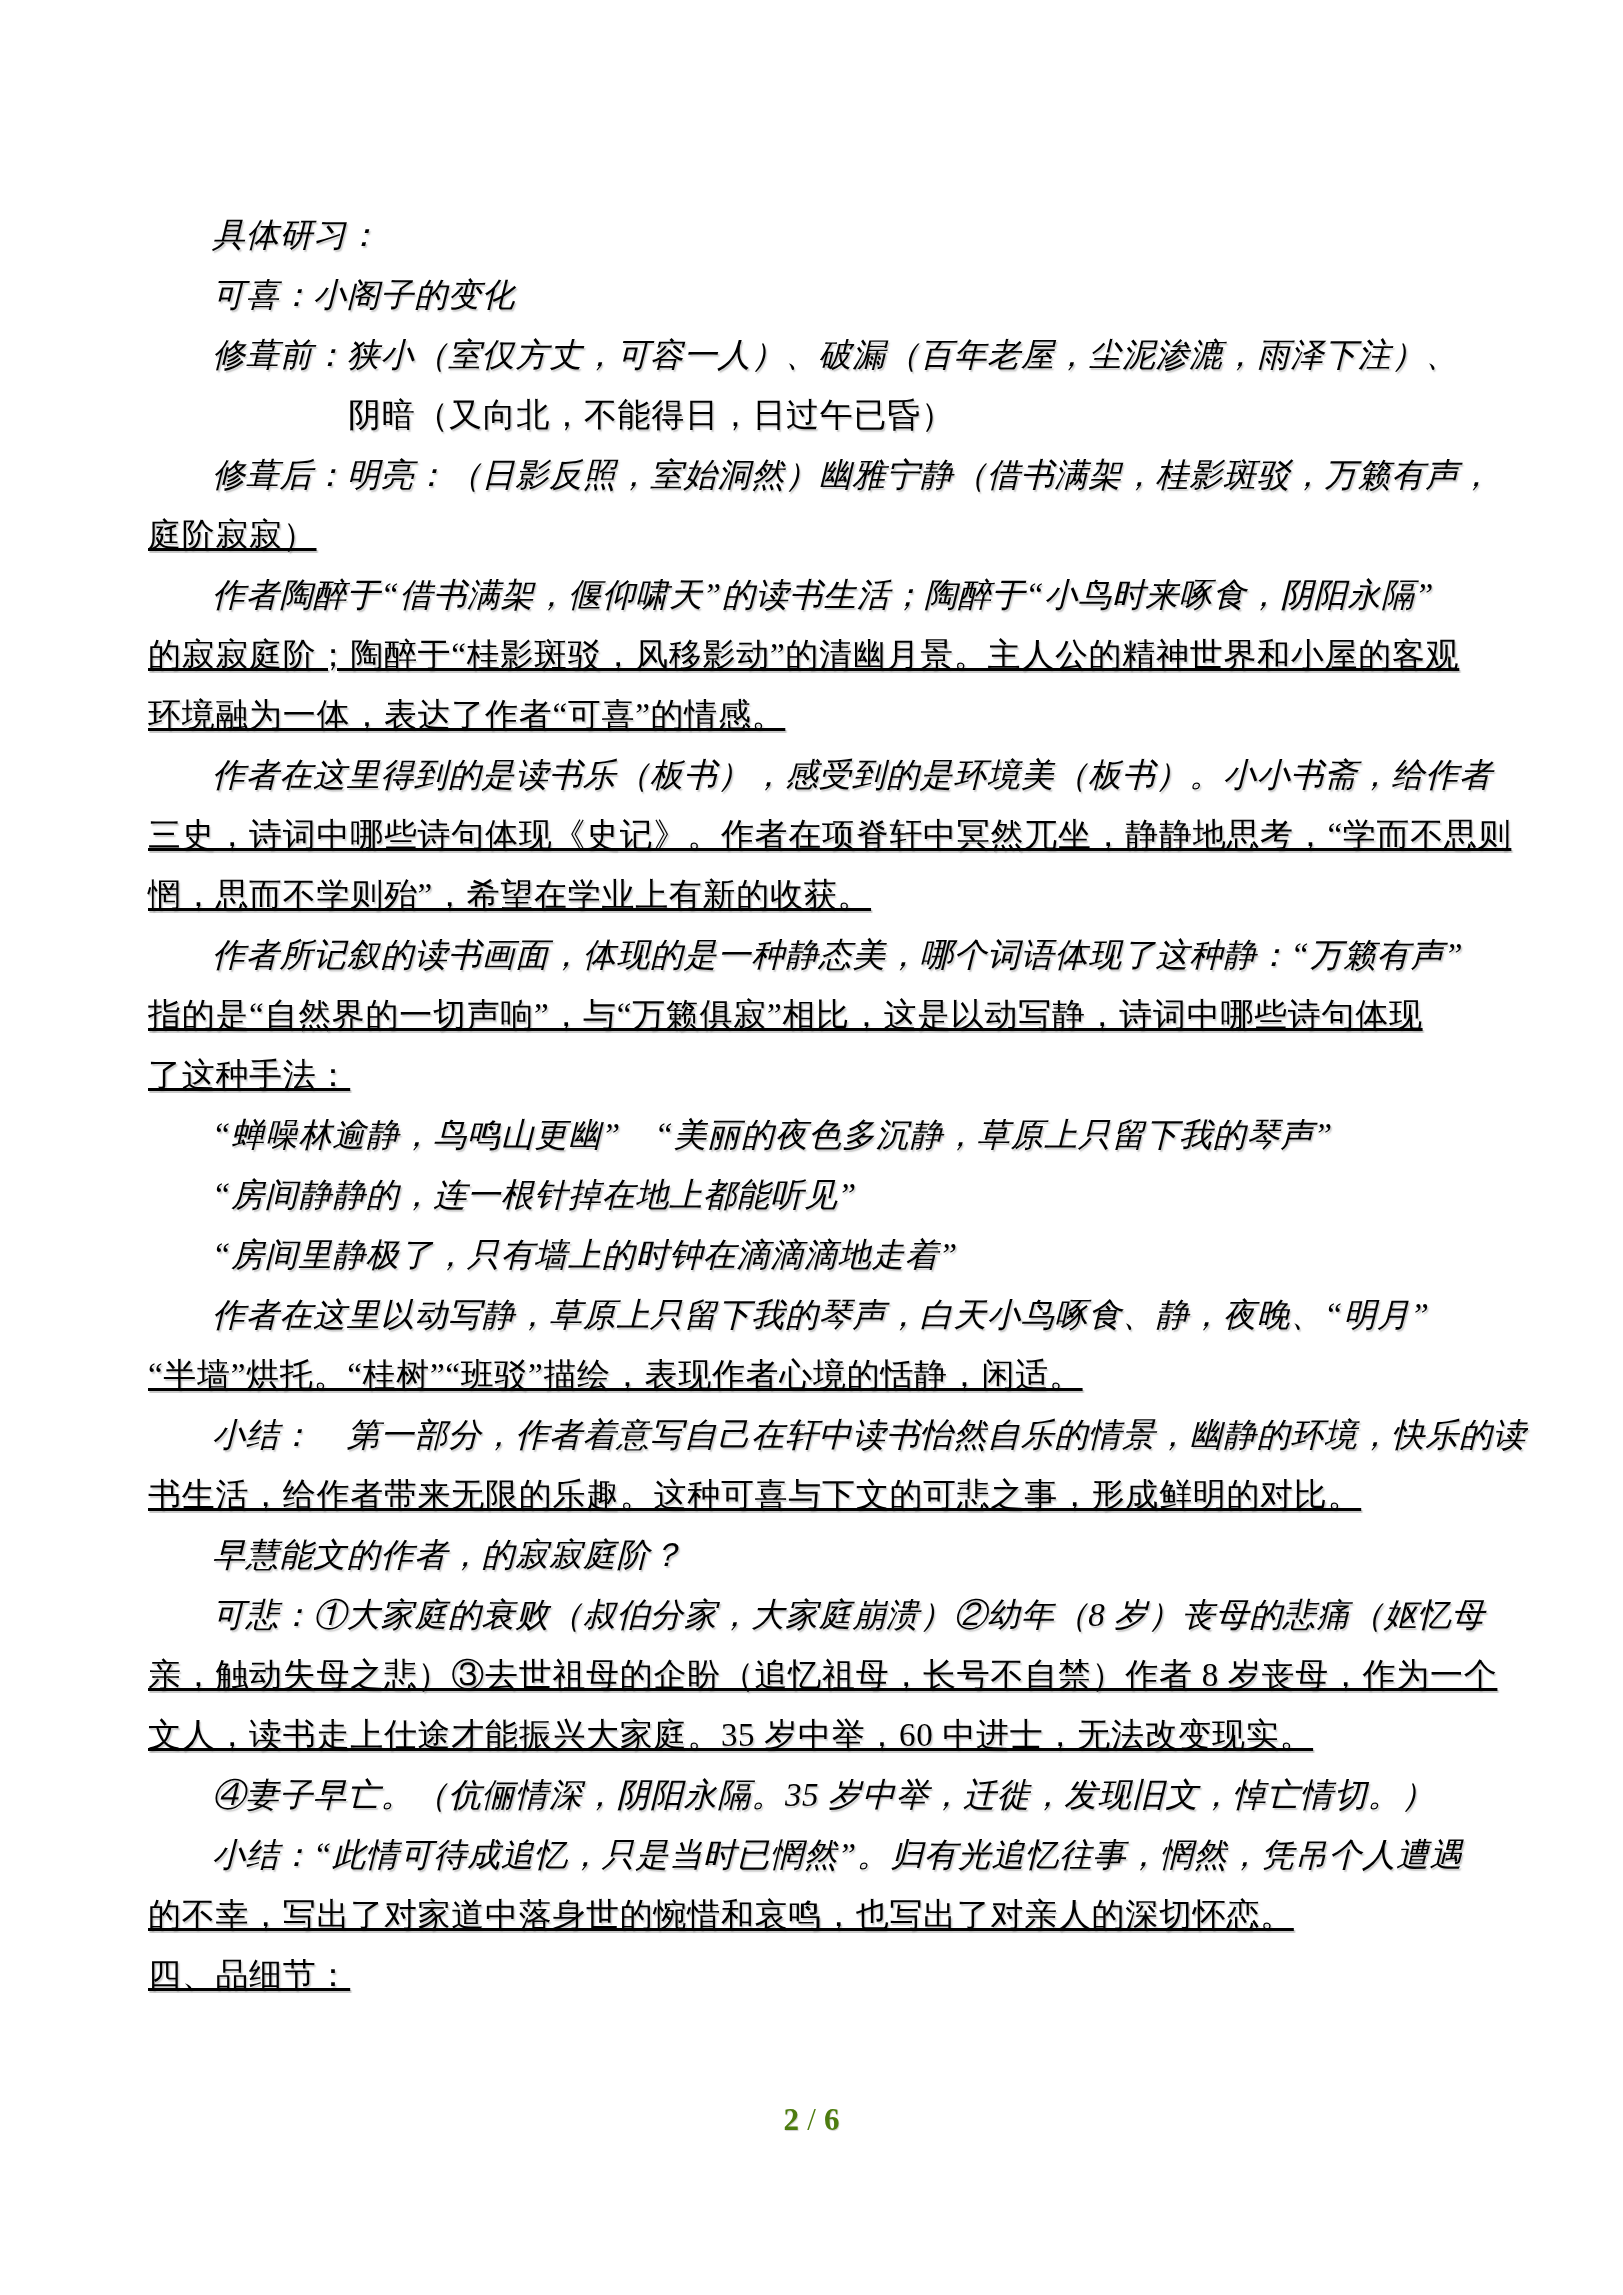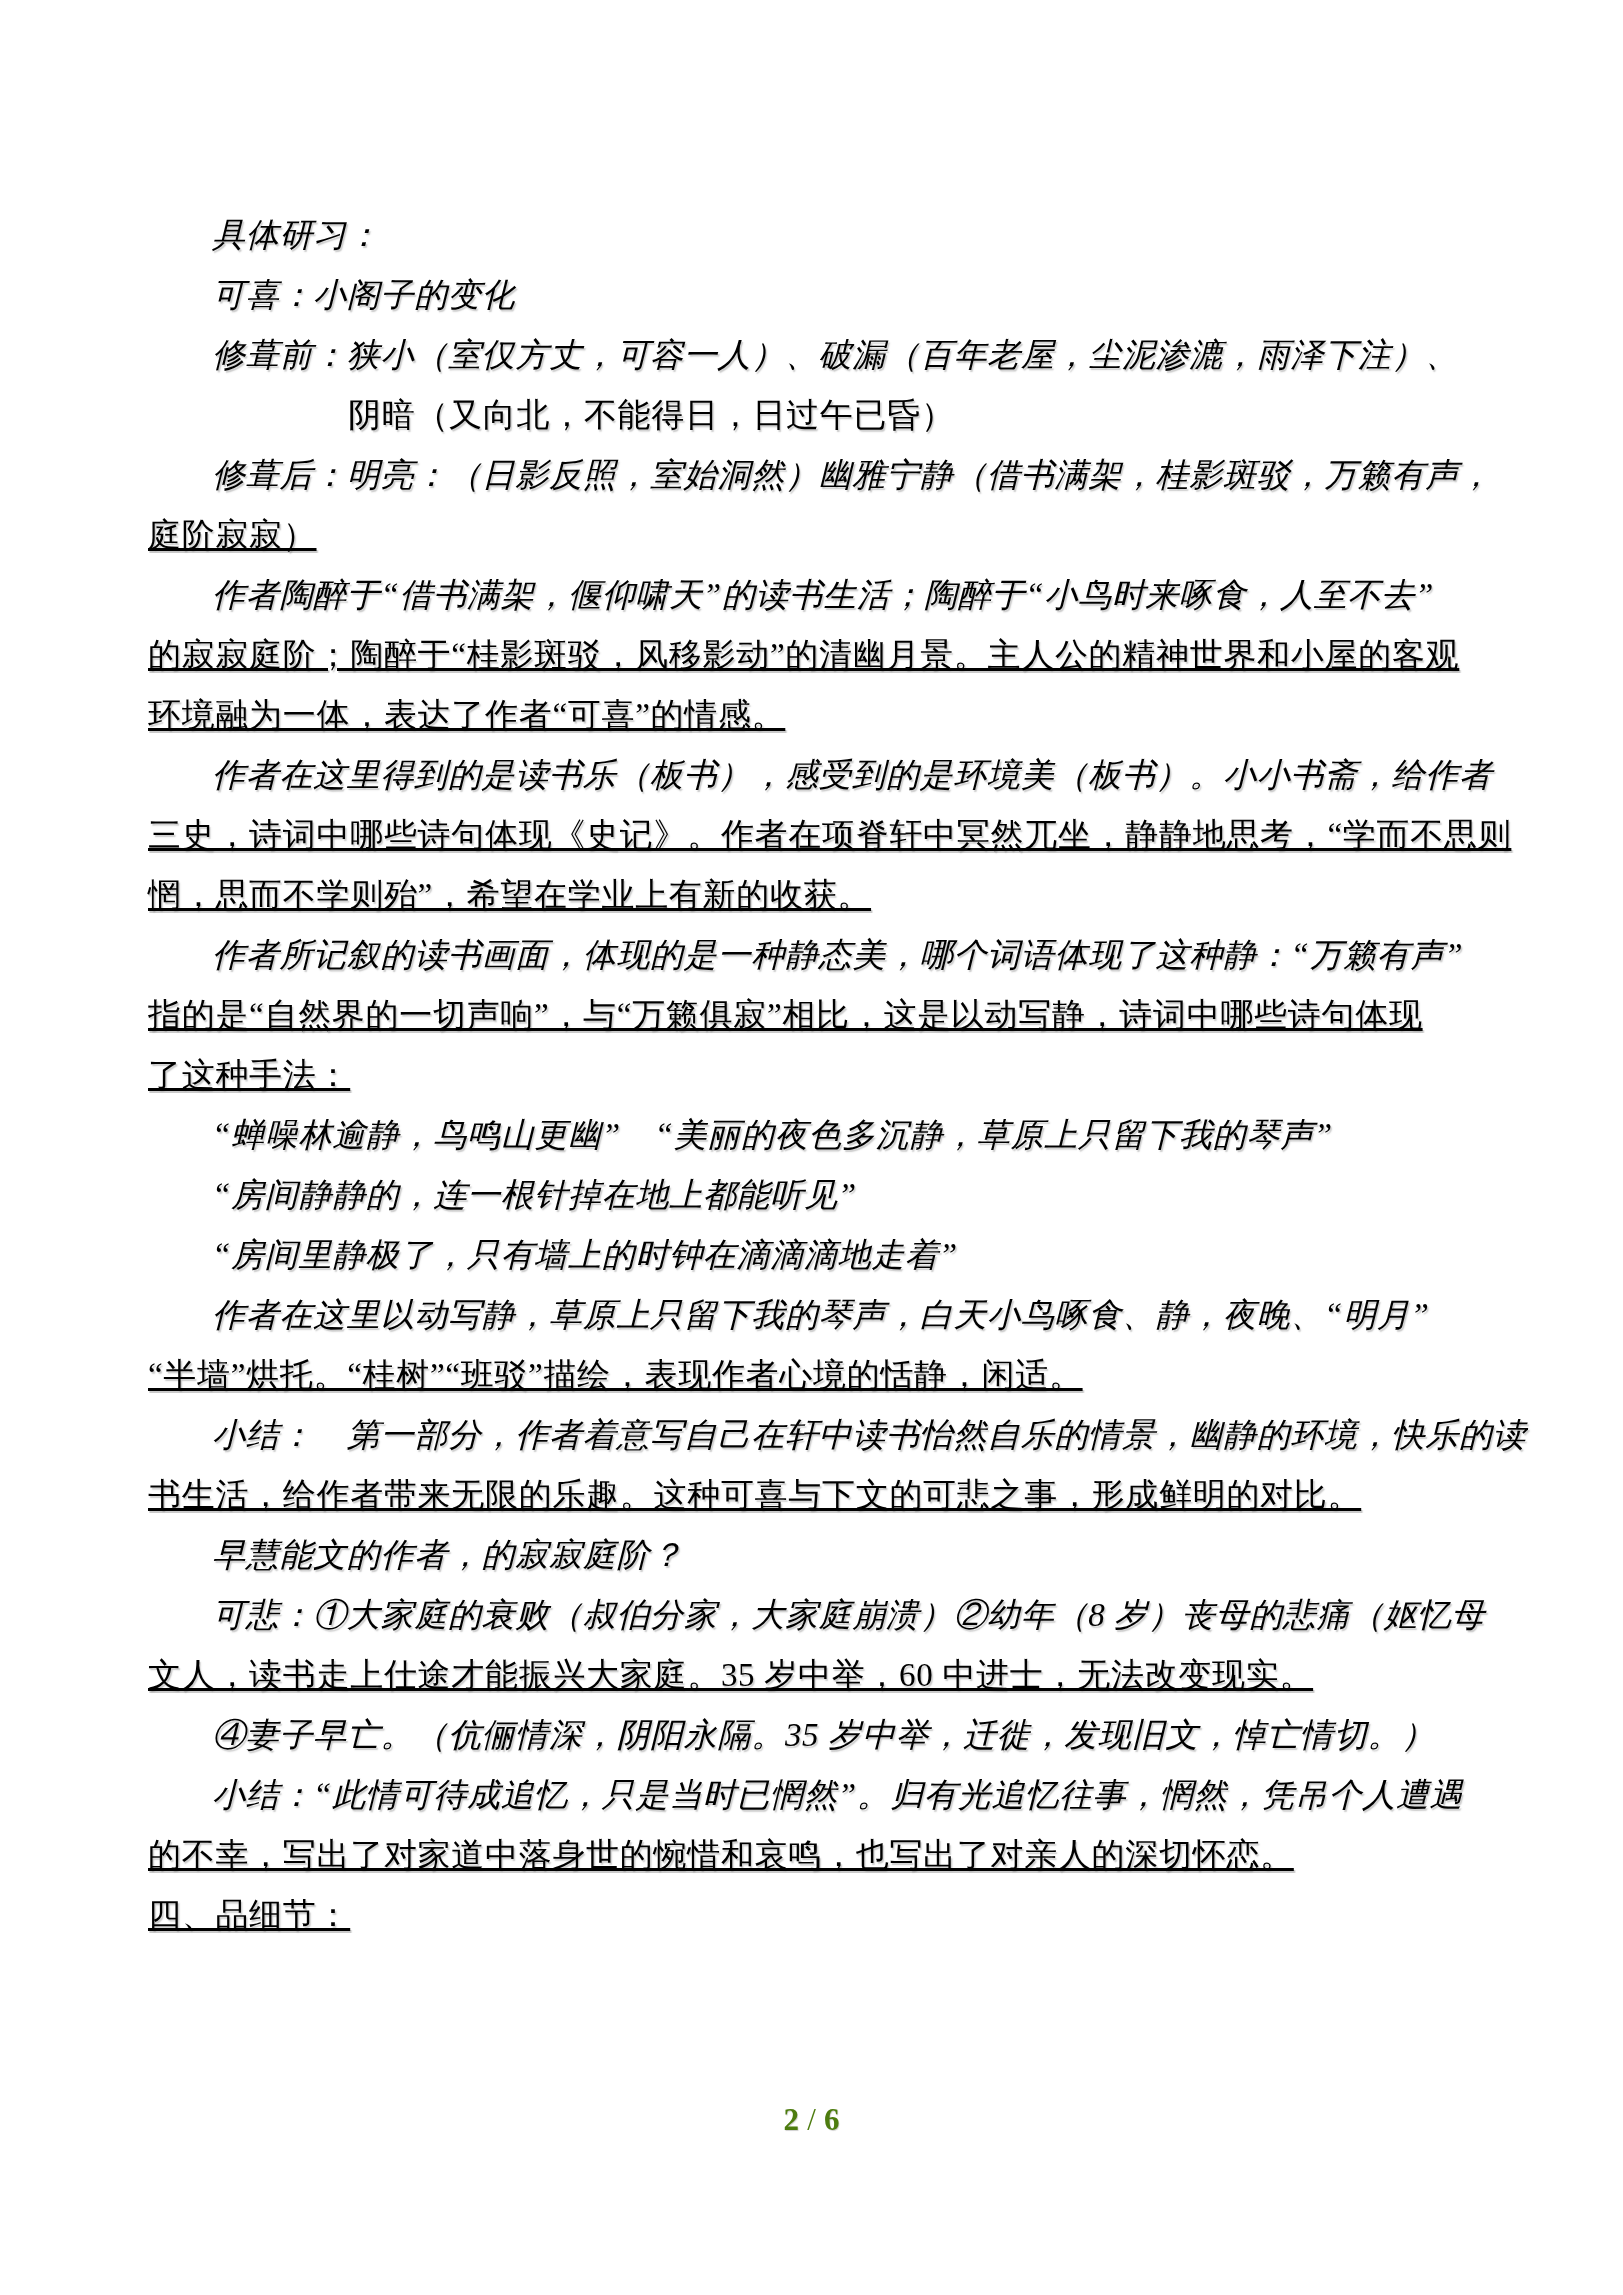--- a/index.html
+++ b/index.html
@@ -56,38 +56,39 @@
 <body>
 
 <div class="page">
   <div class="text-block">
     <div class="line ind2">具体研习：</div>
     <div class="line ind2">可喜：小阁子的变化</div>
     <div class="line ind2">修葺前：狭小（室仅方丈，可容一人）、破漏（百年老屋，尘泥渗漉，雨泽下注）、</div>
     <div class="line ind6">阴暗（又向北，不能得日，日过午已昏）</div>
     <div class="line ind2">修葺后：明亮：（日影反照，室始洞然）幽雅宁静（借书满架，桂影斑驳，万籁有声，</div>
     <div class="line ind0">庭阶寂寂）</div>
-    <div class="line ind2">作者陶醉于“借书满架，偃仰啸天”的读书生活；陶醉于“小鸟时来啄食，人至不去”</div>
+    <div class="line ind2">作者陶醉于“借书满架，偃仰啸天”的读书生活；陶醉于“小鸟时来啄食，阴阳永隔”</div>
     <div class="line ind0">的寂寂庭阶；陶醉于“桂影斑驳，风移影动”的清幽月景。主人公的精神世界和小屋的客观</div>
     <div class="line ind0">环境融为一体，表达了作者“可喜”的情感。</div>
     <div class="line ind2">作者在这里得到的是读书乐（板书），感受到的是环境美（板书）。小小书斋，给作者</div>
     <div class="line ind0">三史，诗词中哪些诗句体现《史记》。作者在项脊轩中冥然兀坐，静静地思考，“学而不思则</div>
     <div class="line ind0">惘，思而不学则殆”，希望在学业上有新的收获。</div>
     <div class="line ind2">作者所记叙的读书画面，体现的是一种静态美，哪个词语体现了这种静：“万籁有声”</div>
     <div class="line ind0">指的是“自然界的一切声响”，与“万籁俱寂”相比，这是以动写静，诗词中哪些诗句体现</div>
     <div class="line ind0">了这种手法：</div>
     <div class="line ind2">“蝉噪林逾静，鸟鸣山更幽”　“美丽的夜色多沉静，草原上只留下我的琴声”</div>
     <div class="line ind2">“房间静静的，连一根针掉在地上都能听见”</div>
     <div class="line ind2">“房间里静极了，只有墙上的时钟在滴滴滴地走着”</div>
     <div class="line ind2">作者在这里以动写静，草原上只留下我的琴声，白天小鸟啄食、静，夜晚、“明月”</div>
     <div class="line ind0">“半墙”烘托。“桂树”“班驳”描绘，表现作者心境的恬静，闲适。</div>
     <div class="line ind2">小结：　第一部分，作者着意写自己在轩中读书怡然自乐的情景，幽静的环境，快乐的读</div>
     <div class="line ind0">书生活，给作者带来无限的乐趣。这种可喜与下文的可悲之事，形成鲜明的对比。</div>
     <div class="line ind2">早慧能文的作者，的寂寂庭阶？</div>
     <div class="line ind2">可悲：①大家庭的衰败（叔伯分家，大家庭崩溃）②幼年（8 岁）丧母的悲痛（妪忆母</div>
+    <div class="line ind0">亲，触动失母之悲）③去世祖母的企盼（追忆祖母，长号不自禁）作者 8 岁丧母，作为一个</div>
     <div class="line ind0">文人，读书走上仕途才能振兴大家庭。35 岁中举，60 中进士，无法改变现实。</div>
     <div class="line ind2">④妻子早亡。（伉俪情深，阴阳永隔。35 岁中举，迁徙，发现旧文，悼亡情切。）</div>
     <div class="line ind2">小结：“此情可待成追忆，只是当时已惘然”。归有光追忆往事，惘然，凭吊个人遭遇</div>
     <div class="line ind0">的不幸，写出了对家道中落身世的惋惜和哀鸣，也写出了对亲人的深切怀恋。</div>
     <div class="line ind0">四、品细节：</div>
   </div>
 
   <div class="footer">
     <span class="num">2</span><span class="sep">/</span><span class="num">6</span>
   </div>

